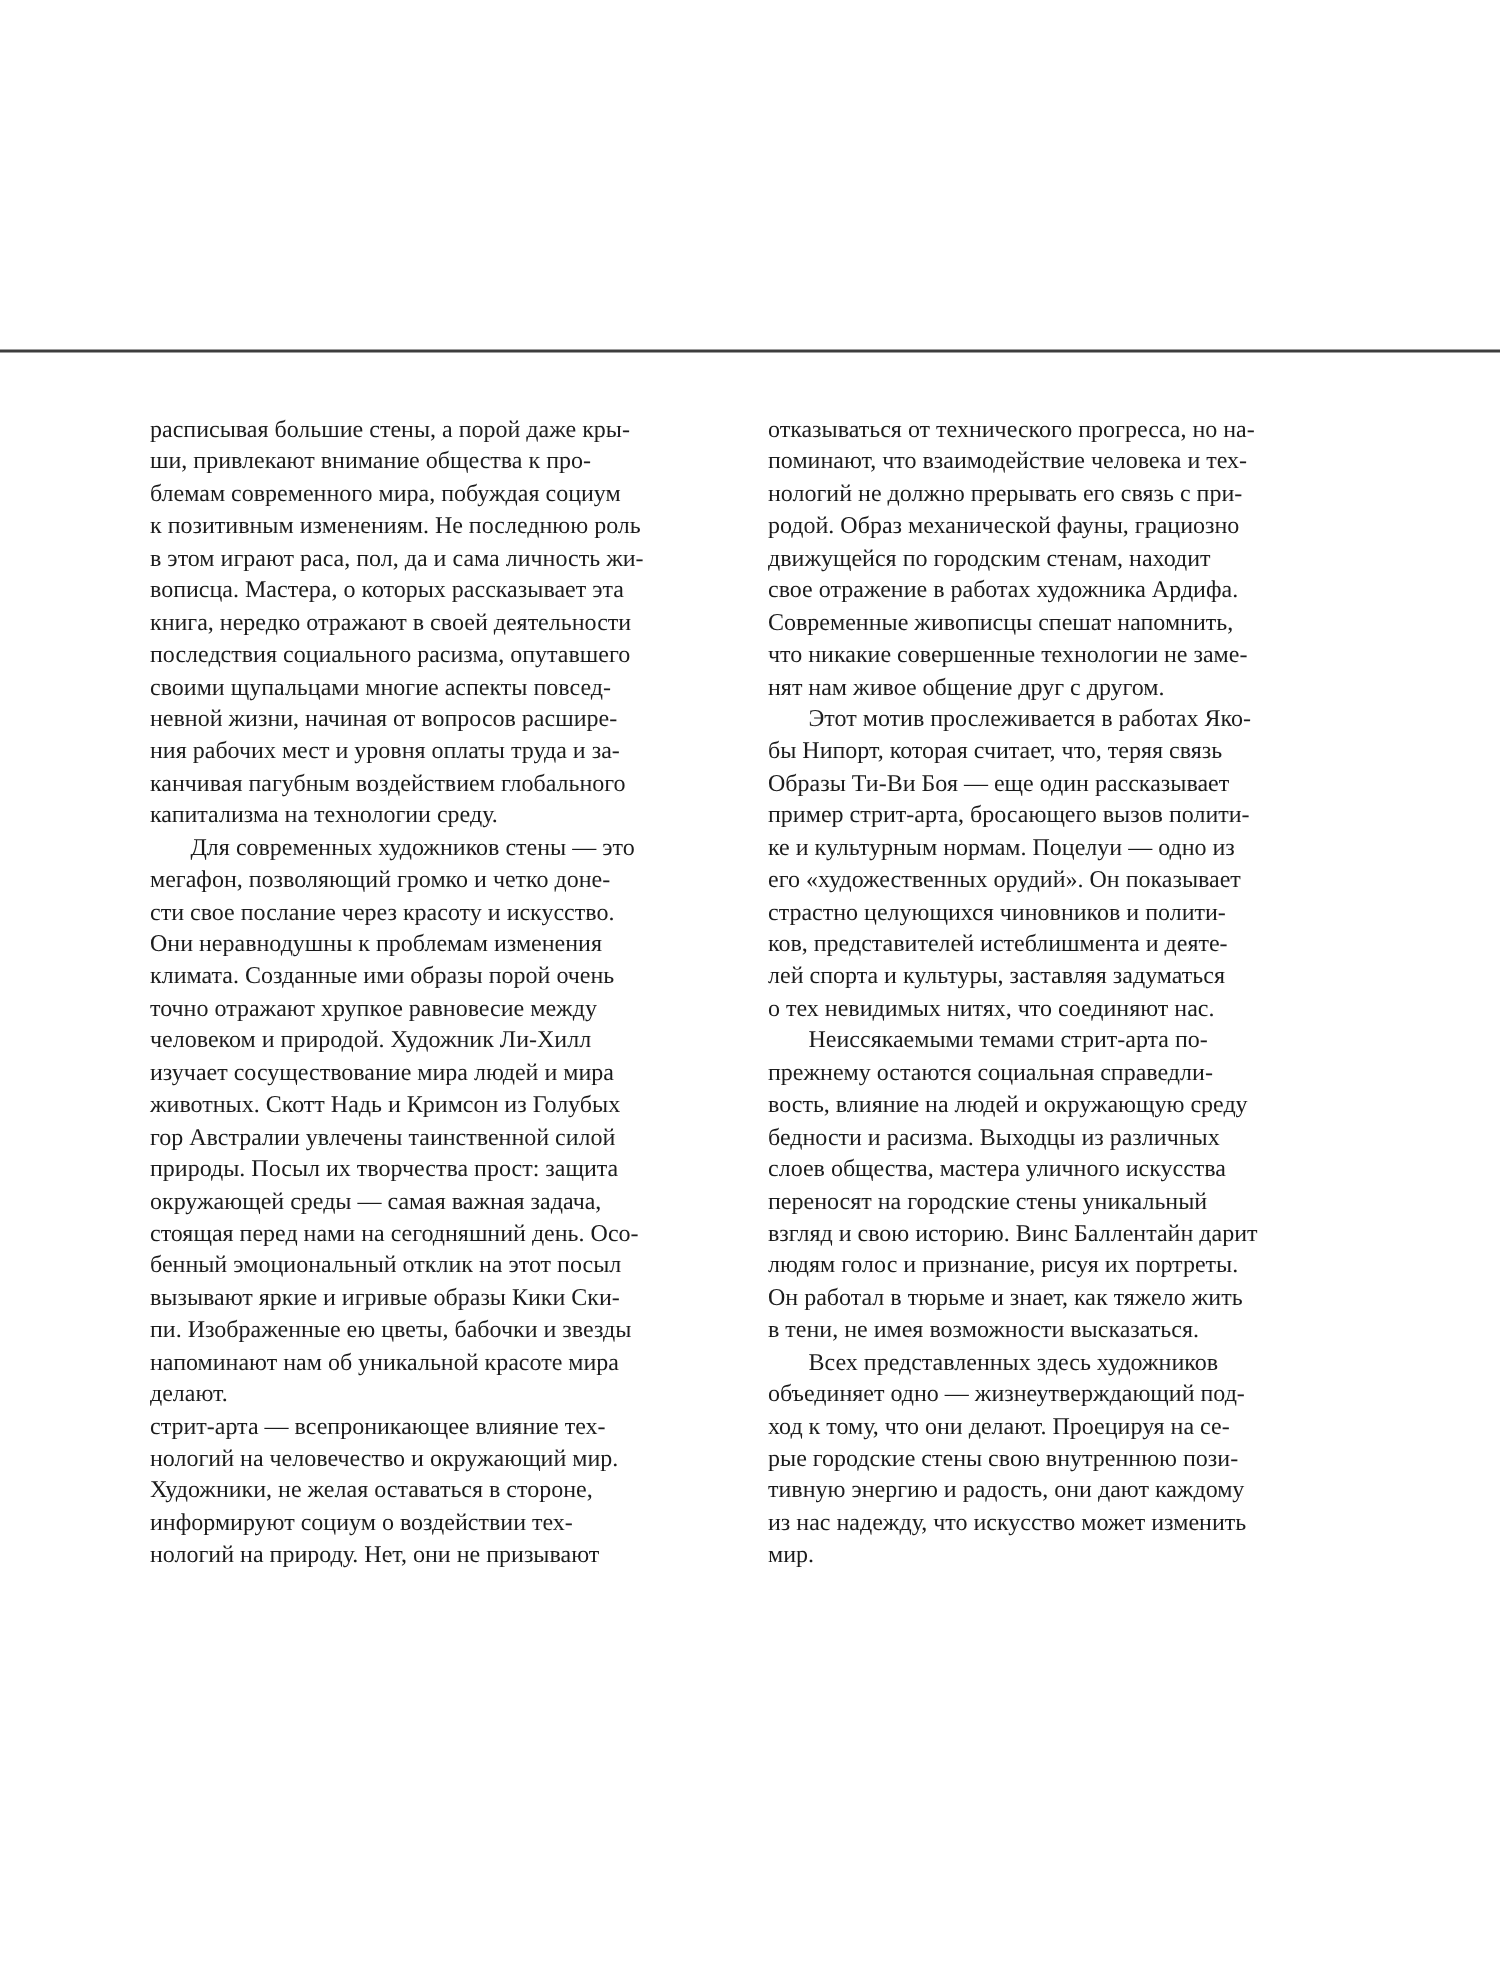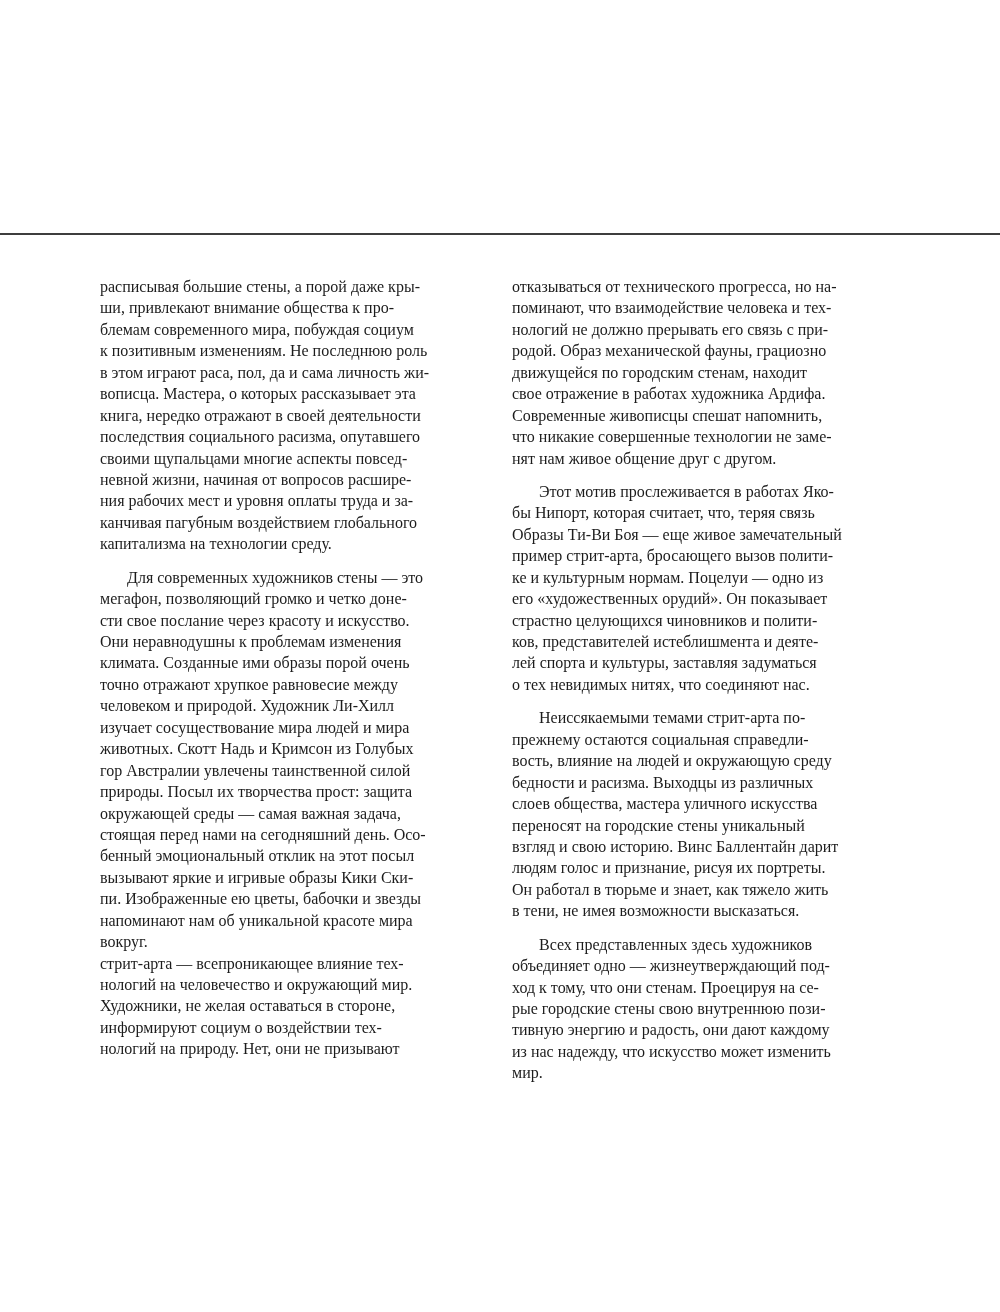--- a/index.html
+++ b/index.html
@@ -38,21 +38,21 @@
     height: 21.45px;
     white-space: nowrap;
     text-align: justify;
     text-align-last: justify;
   }
   .line::after { content: ""; display: inline-block; width: 100%; }
   .line.last {
     text-align-last: left;
   }
   .line.last::after { content: none; }
-  .line.indent { padding-left: 27px; margin-top: 12px; }
+  .line.indent { padding-left: 27px; }
   .signature {
     position: absolute;
     top: 1090px;
     right: 122px;
     text-align: right;
     font-family: "DejaVu Sans", sans-serif;
     font-weight: 700;
     font-size: 21px;
     letter-spacing: 2.5px;
     line-height: 31px;
@@ -90,61 +90,61 @@
       <div class="line">изучает сосуществование мира людей и мира</div>
       <div class="line">животных. Скотт Надь и Кримсон из Голубых</div>
       <div class="line">гор Австралии увлечены таинственной силой</div>
       <div class="line">природы. Посыл их творчества прост: защита</div>
       <div class="line">окружающей среды — самая важная задача,</div>
       <div class="line">стоящая перед нами на сегодняшний день. Осо-</div>
       <div class="line">бенный эмоциональный отклик на этот посыл</div>
       <div class="line">вызывают яркие и игривые образы Кики Ски-</div>
       <div class="line">пи. Изображенные ею цветы, бабочки и звезды</div>
       <div class="line">напоминают нам об уникальной красоте мира</div>
-      <div class="line last">вокруг.</div>
+      <div class="line last">делают.</div>
       <div class="line">стрит-арта — всепроникающее влияние тех-</div>
       <div class="line">нологий на человечество и окружающий мир.</div>
       <div class="line">Художники, не желая оставаться в стороне,</div>
       <div class="line">информируют социум о воздействии тех-</div>
       <div class="line">нологий на природу. Нет, они не призывают</div>
     </div>
 
   <div class="col col-right">
       <div class="line">отказываться от технического прогресса, но на-</div>
       <div class="line">поминают, что взаимодействие человека и тех-</div>
       <div class="line">нологий не должно прерывать его связь с при-</div>
       <div class="line">родой. Образ механической фауны, грациозно</div>
       <div class="line">движущейся по городским стенам, находит</div>
       <div class="line">свое отражение в работах художника Ардифа.</div>
       <div class="line">Современные живописцы спешат напомнить,</div>
       <div class="line">что никакие совершенные технологии не заме-</div>
       <div class="line last">нят нам живое общение друг с другом.</div>
       <div class="line indent">Этот мотив прослеживается в работах Яко-</div>
       <div class="line">бы Нипорт, которая считает, что, теряя связь</div>
-      <div class="line">Образы Ти-Ви Боя — еще живое замечательный</div>
+      <div class="line">Образы Ти-Ви Боя — еще один рассказывает</div>
       <div class="line">пример стрит-арта, бросающего вызов полити-</div>
       <div class="line">ке и культурным нормам. Поцелуи — одно из</div>
       <div class="line">его «художественных орудий». Он показывает</div>
       <div class="line">страстно целующихся чиновников и полити-</div>
       <div class="line">ков, представителей истеблишмента и деяте-</div>
       <div class="line">лей спорта и культуры, заставляя задуматься</div>
       <div class="line last">о тех невидимых нитях, что соединяют нас.</div>
       <div class="line indent">Неиссякаемыми темами стрит-арта по-</div>
       <div class="line">прежнему остаются социальная справедли-</div>
       <div class="line">вость, влияние на людей и окружающую среду</div>
       <div class="line">бедности и расизма. Выходцы из различных</div>
       <div class="line">слоев общества, мастера уличного искусства</div>
       <div class="line">переносят на городские стены уникальный</div>
       <div class="line">взгляд и свою историю. Винс Баллентайн дарит</div>
       <div class="line">людям голос и признание, рисуя их портреты.</div>
       <div class="line">Он работал в тюрьме и знает, как тяжело жить</div>
       <div class="line last">в тени, не имея возможности высказаться.</div>
       <div class="line indent">Всех представленных здесь художников</div>
       <div class="line">объединяет одно — жизнеутверждающий под-</div>
-      <div class="line">ход к тому, что они стенам. Проецируя на се-</div>
+      <div class="line">ход к тому, что они делают. Проецируя на се-</div>
       <div class="line">рые городские стены свою внутреннюю пози-</div>
       <div class="line">тивную энергию и радость, они дают каждому</div>
       <div class="line">из нас надежду, что искусство может изменить</div>
       <div class="line last">мир.</div>
     </div>
 
   <div class="signature">
     <div>САРА И МАРК ШИЛЛЕРЫ</div>
     <div>НЬЮ-ЙОРК, 2023</div>
   </div>

